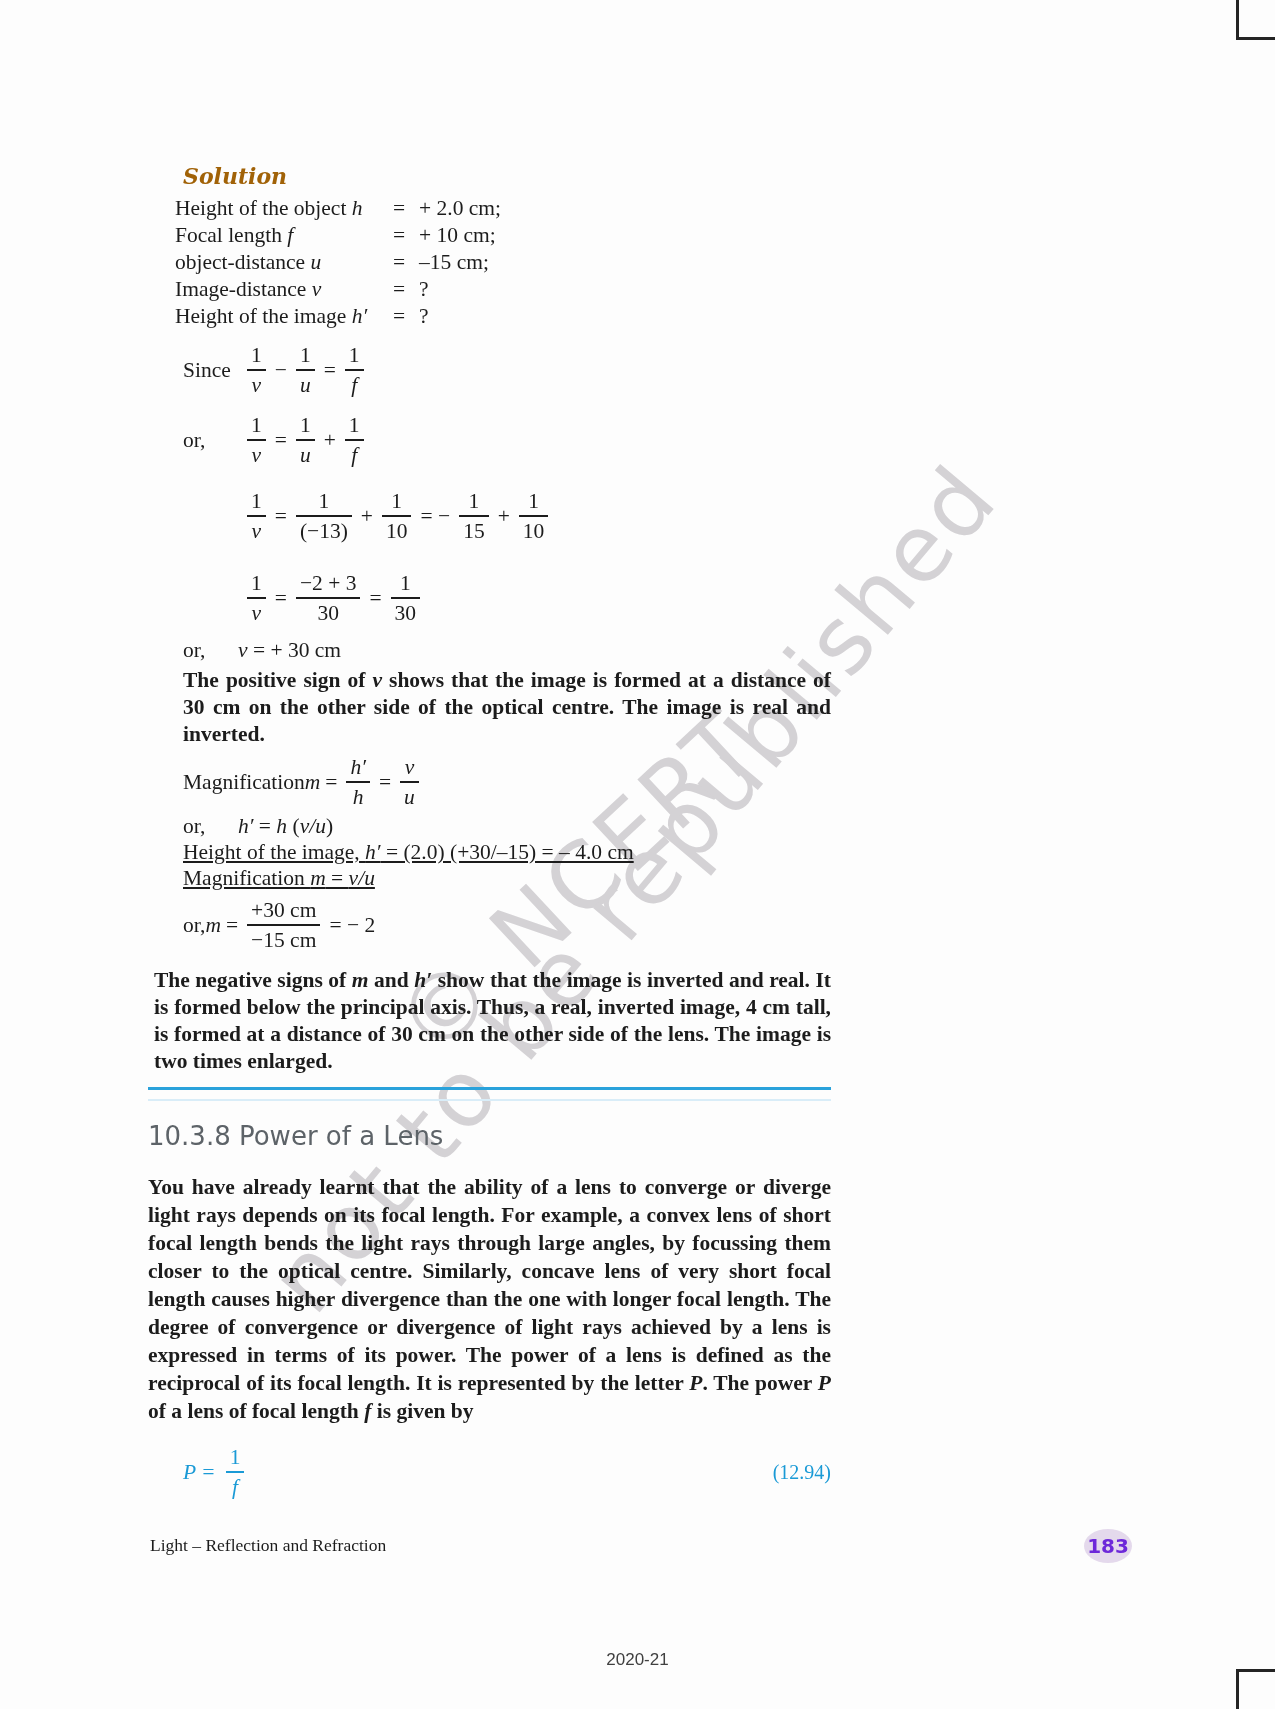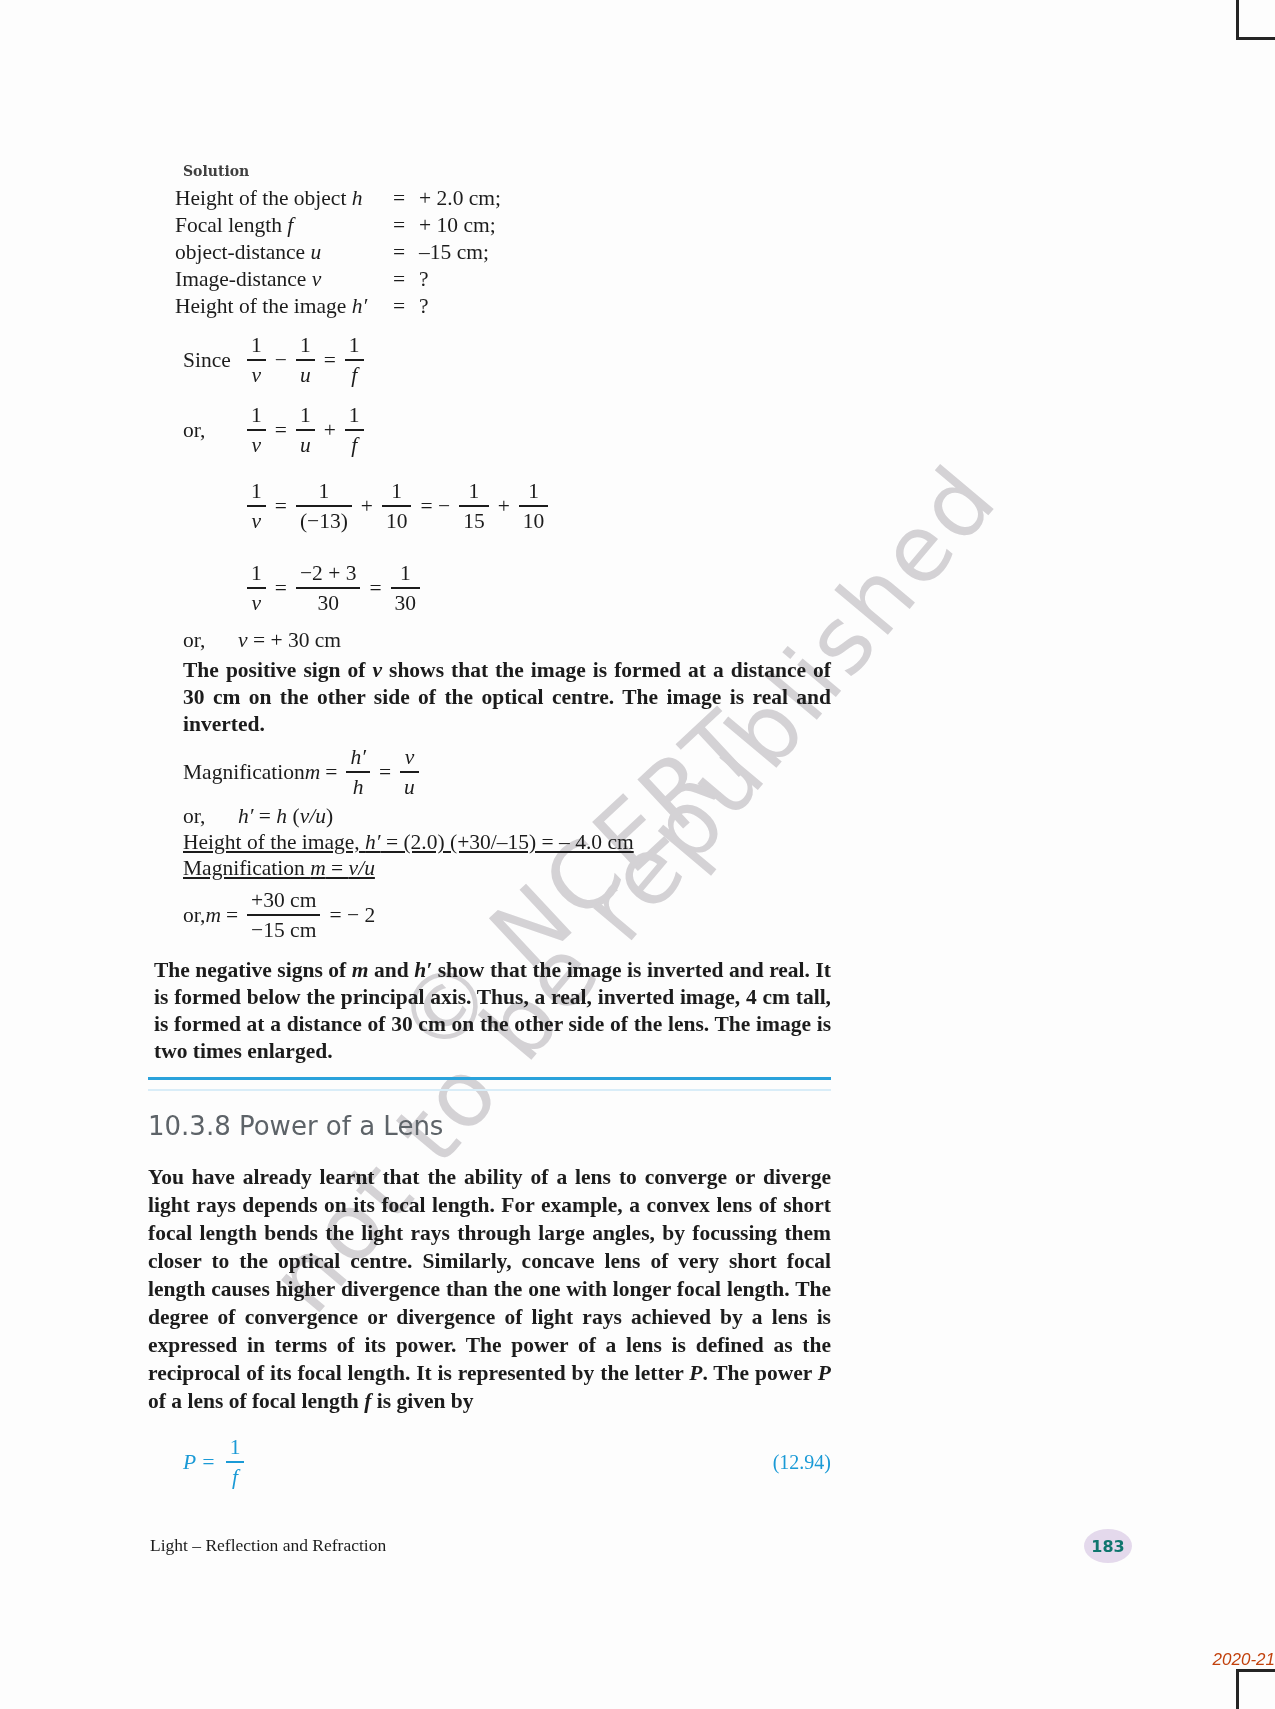--- a/index.html
+++ b/index.html
@@ -12,21 +12,21 @@
   .wm1{left:412px;top:985px;transform:rotate(-43deg);}
   .wm2{left:290px;top:1245px;transform:rotate(-50deg);}
   
   .corner-top{position:absolute;right:0;top:0;width:36px;height:37px;
       border-left:3px solid #242424;border-bottom:3px solid #242424;}
   .corner-bottom{position:absolute;right:0;bottom:0;width:36px;height:37px;
       border-left:3px solid #242424;border-top:3px solid #242424;}
   
   .content{position:absolute;z-index:1;left:148px;top:163px;width:683px;}
   .sol-head{margin:0 0 6px 35px;font-family:"DejaVu Serif", serif;font-weight:700;
-      font-size:14px;color:#404040;}
+      font-size:22px;color:#a16207;font-style:italic;}
   .grow{display:flex;margin-left:27px;font-size:21.5px;line-height:27px;}
   .glabel{width:218px;}
   .gvar{font-style:italic;}
   .geq{width:26px;}
   
   .eqrow{display:flex;align-items:center;margin-left:35px;font-size:21.5px;}
   .eqrow .lead{width:60px;flex:none;}
   .eqrow .lead-sm{width:55px;flex:none;}
   .fr{display:inline-block;text-align:center;vertical-align:middle;margin:0 4px;}
   .fr .n{display:block;padding:0 4px 3px;line-height:22px;}
@@ -45,23 +45,23 @@
       font-size:26px;color:#5d6368;}
   .para3{line-height:28px;}
   .power-row{display:flex;align-items:center;margin-top:16px;color:#1a9ad6;font-size:21.5px;}
   .power-row .fr .d{border-top-color:#1a9ad6;}
   .power-lhs{margin-left:35px;margin-right:6px;}
   .eq-no{margin-left:auto;font-size:20px;}
   
   .footer-left{position:absolute;left:150px;top:1535px;font-size:17.5px;z-index:1;}
   .page-badge{position:absolute;left:1084px;top:1529px;width:48px;height:34px;
       background:#e4d9ec;border-radius:50%;display:flex;align-items:center;justify-content:center;
-      font-family:"DejaVu Sans", sans-serif;font-weight:700;font-size:16px;color:#0f766e;z-index:1;}
-  .bottom-center{position:absolute;left:0;right:0;top:1650px;text-align:right;
-      font-family:"Liberation Sans", sans-serif;font-size:17px;color:#c2410c;z-index:1;font-style:italic;}
+      font-family:"DejaVu Sans", sans-serif;font-weight:700;font-size:20px;color:#6d28d9;z-index:1;}
+  .bottom-center{position:absolute;left:0;right:0;top:1650px;text-align:center;
+      font-family:"Liberation Sans", sans-serif;font-size:17px;color:#404040;z-index:1;}
 </style>
 </head>
 <body>
 
 <div class="page">
 
   <div class="wm wm1">© NCERT</div>
   <div class="wm wm2">not to be republished</div>
   <div class="corner-top"></div>
   <div class="corner-bottom"></div>

